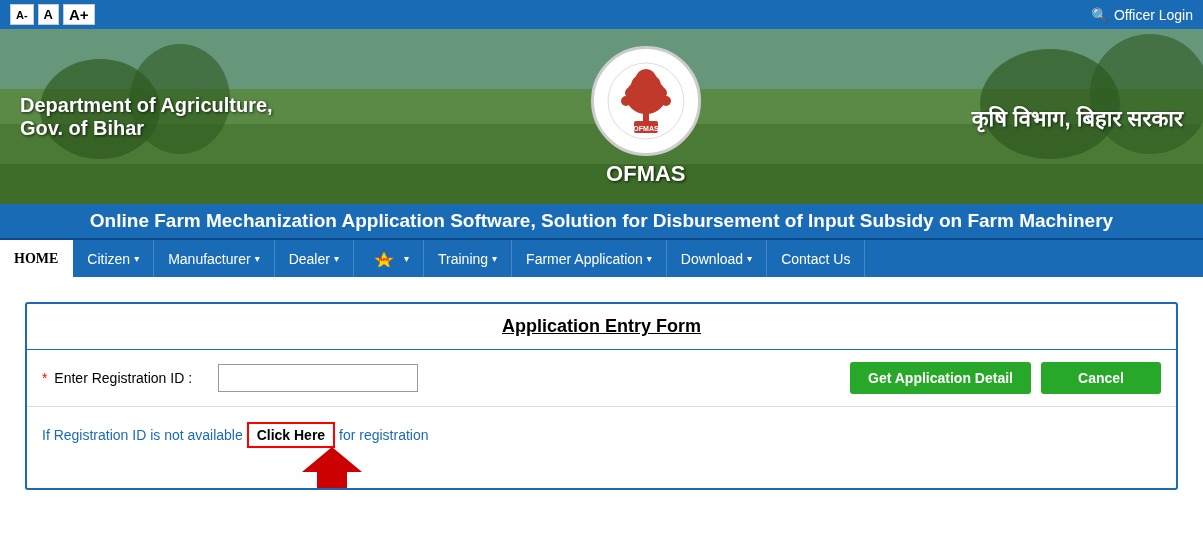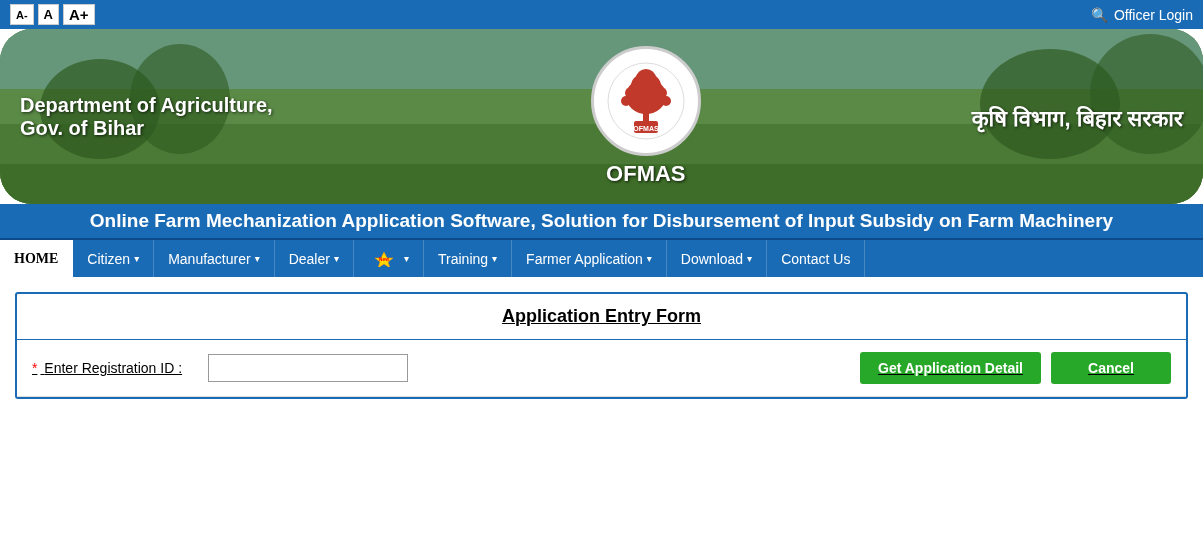--- a/index.html
+++ b/index.html
@@ -37,21 +37,20 @@
     
     .header-banner {
       background: linear-gradient(to bottom, #4a7c3f, #6a9c5a, #3a6030);
       position: relative;
       height: 175px;
       display: flex;
       align-items: center;
       justify-content: space-between;
       padding: 10px 20px;
       overflow: hidden;
-      border-radius: 32px;
     }
     .header-banner::before {
       content: '';
       position: absolute;
       inset: 0;
       background: 
         radial-gradient(ellipse at 20% 60%, rgba(100,150,80,0.6) 0%, transparent 50%),
         radial-gradient(ellipse at 80% 40%, rgba(80,120,60,0.5) 0%, transparent 50%);
     }
     .header-left {
@@ -134,23 +133,22 @@
     }
     .nav-arrow { font-size: 10px; }
     .new-badge {
       display: inline-block;
       background: transparent;
     }
     .new-badge svg { vertical-align: middle; }
 
     
     .main-content {
-      padding: 15px;
+      padding: 25px;
       background: #fff;
-      text-decoration: underline;
     }
     .form-container {
       border: 2px solid #1a6bb5;
       border-radius: 3px;
       overflow: hidden;
     }
     .form-title-bar {
       border-bottom: 1px solid #1a6bb5;
       padding: 12px;
       text-align: center;
@@ -354,15 +352,36 @@
         <span class="required">*</span>
         <span>Enter Registration ID :</span>
       </label>
       <input type="text" class="form-input" placeholder="" style="">
       <div class="btn-group">
         <button class="btn-green">Get Application Detail</button>
         <button class="btn-green" style="min-width:120px;">Cancel</button>
       </div>
     </div>
 
+    <div class="click-here-row">
+      <span class="click-here-text">If Registration ID is not available</span>
+      <span> </span>
+      <span class="click-here-btn">Click Here</span>
+      <span> </span>
+      <span class="click-here-text">for registration</span>
+
+      
+      <div class="arrow-container">
+        <svg width="80" height="60" viewBox="0 0 80 60" xmlns="http://www.w3.org/2000/svg">
+
+          <defs>
+            <marker id="arrowhead" markerWidth="10" markerHeight="7" refX="0" refY="3.5" orient="auto">
+              <polygon points="0 0, 10 3.5, 0 7" fill="#cc0000"></polygon>
+            </marker>
+          </defs>
+
+          <polygon points="20,55 50,55 50,30 65,30 35,5 5,30 20,30" fill="#cc0000"></polygon>
+        </svg>
+      </div>
+    </div>
 
   </div>
 </div>
 
 </body></html>

